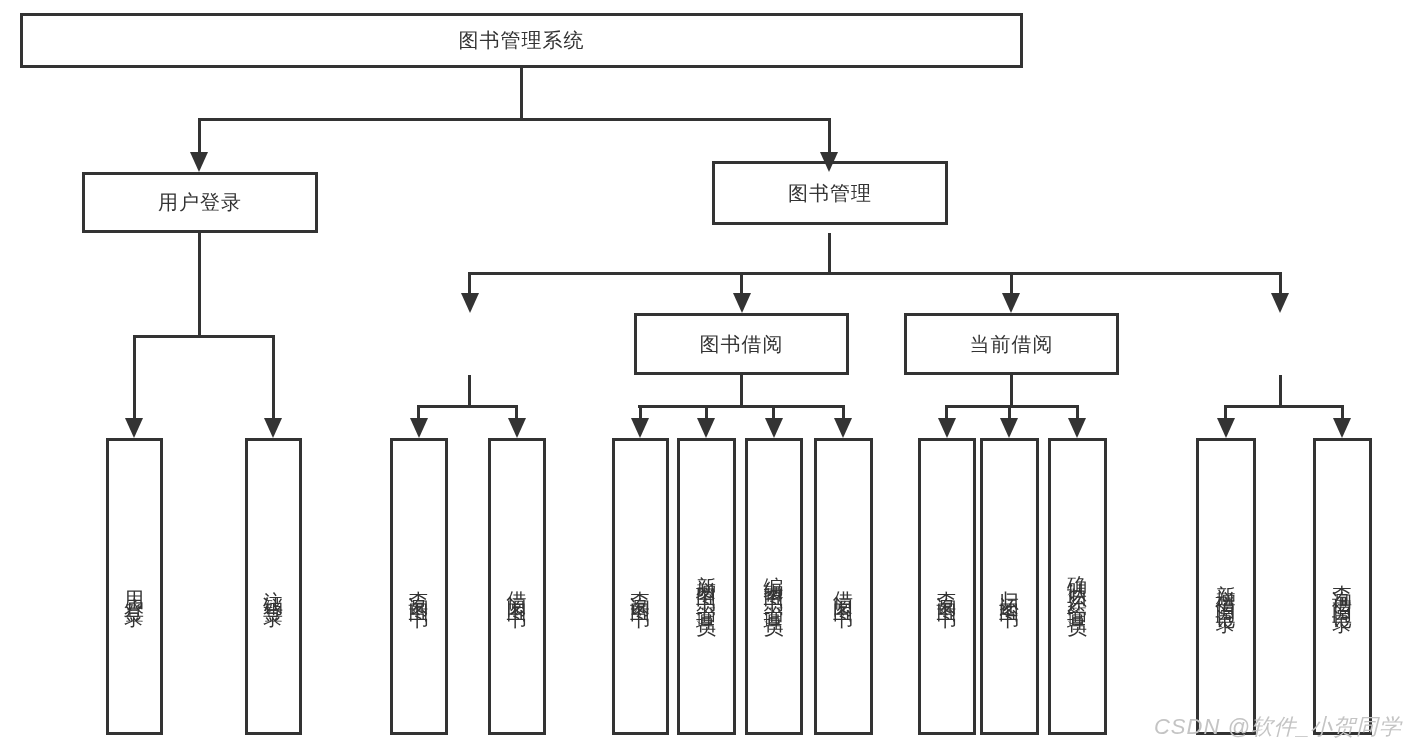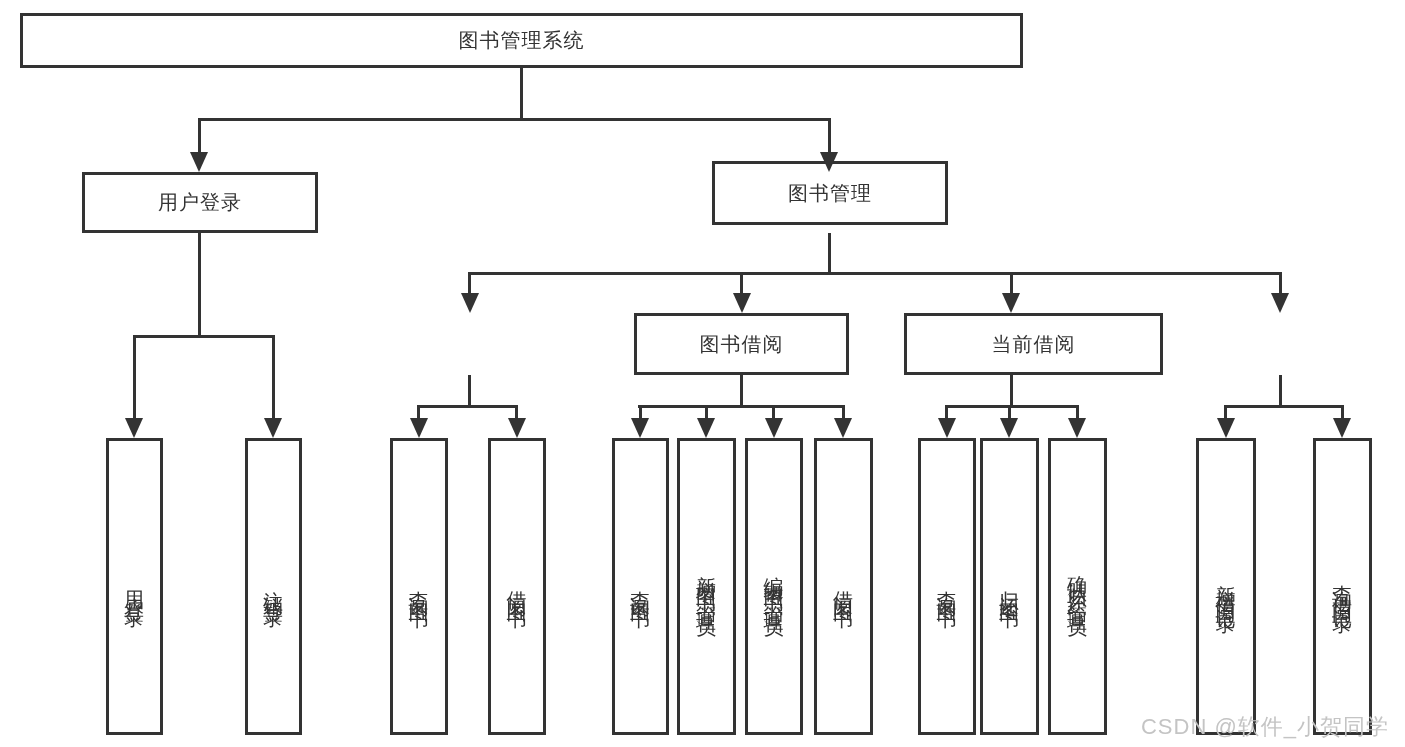--- a/index.html
+++ b/index.html
@@ -58,42 +58,43 @@
   .arrow{
     position:absolute;
     width:0;height:0;
     border-left:9px solid transparent;
     border-right:9px solid transparent;
     border-top:20px solid var(--line);
   }
   .watermark{
     position:absolute;
     top:712px;
-    right:16px;
+    right:3px;
     font-size:22px;
     color:var(--watermark);
     letter-spacing:1px;
     white-space:nowrap;
+    font-style:italic;
   }
 </style>
 </head>
 <body>
 
 <div class="canvas">
 
   <div class="node" style="left:20px;top:13px;width:1003px;height:55px;">图书管理系统</div>
 
   <div class="node" style="left:82px;top:172px;width:236px;height:61px;">用户登录</div>
 
   <div class="node" style="left:712px;top:161px;width:236px;height:64px;">图书管理</div>
 
 
   <div class="node" style="left:634px;top:313px;width:215px;height:62px;">图书借阅</div>
 
-  <div class="node" style="left:904px;top:313px;width:259px;height:62px;">当前借阅</div>
+  <div class="node" style="left:904px;top:313px;width:215px;height:62px;">当前借阅</div>
 
 
   <div class="leaf" style="left:106px;width:57px;">
     <span class="vtext">用户登录</span>
   </div>
   <div class="leaf" style="left:245px;width:57px;">
     <span class="vtext">注销登录</span>
   </div>
 
   <div class="leaf" style="left:390px;width:58px;">

